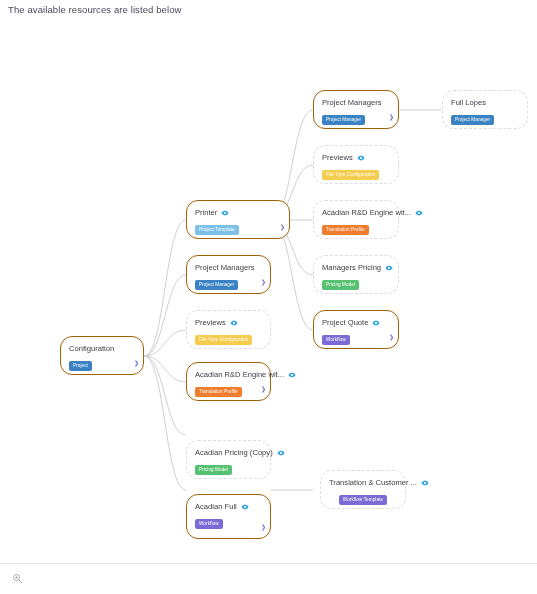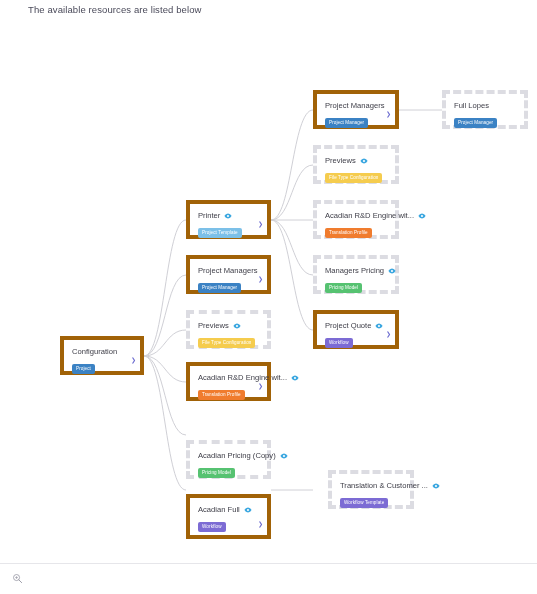--- a/index.html
+++ b/index.html
@@ -8,21 +8,21 @@
     width: 537px; height: 594px;
     background: #ffffff;
     font-family: "Liberation Sans", sans-serif;
     overflow: hidden;
   }
   #app { position: relative; width: 537px; height: 594px; background: #fff; }
 
   
   .page-subtitle {
     position: absolute; left: 8px; top: 4px;
-    font-size: 9.5px; color: #4a4a5a; letter-spacing: .1px; margin-left: 20px;
+    font-size: 9.5px; color: #4a4a5a; letter-spacing: .1px;
   }
   .section-bar {
     position: absolute; left: 0; top: 25px; width: 537px; height: 24px;
     background: #f7f7f8;
     border-top: 1px solid #e6e6ea;
     border-bottom: 1px solid #e6e6ea;
   }
   .section-bar .section-title {
     position: absolute; left: 8px; top: 6px;
     font-size: 9px; color: #55555f;
@@ -33,22 +33,22 @@
     position: absolute; left: 0; top: 49px;
     width: 537px; height: 514px; background: #fff; overflow: hidden;
   }
   #edges { position: absolute; left: 0; top: 0; width: 537px; height: 514px; }
   #edges path { fill: none; stroke: #d0d0d6; stroke-width: 1; }
 
   
   .node {
     position: absolute;
     background: #ffffff;
-    border: 4px solid #a16207;
-    border-radius: 0;
+    border: 1px solid #a16207;
+    border-radius: 12px;
     padding: 7px 8px 6px 8px;
   }
   .node.dashed { border-style: dashed; border-color: #dcdce2; }
   .node .node-title-row {
     display: flex; align-items: center; gap: 4px; white-space: nowrap;
   }
   .node .node-title {
     font-size: 7.6px; color: #3d3d47; line-height: 9px;
   }
   .eye-icon { display: inline-block; width: 8px; height: 8px; flex: 0 0 auto; }
@@ -102,21 +102,21 @@
         <path d="M271,171 L313,171"></path>
         <path d="M271,171 C292,171 292,226 313,226"></path>
         <path d="M271,171 C292,171 292,281 313,281"></path>
         <path d="M399,61 L442,61"></path>
         <path d="M271,441 L313,441"></path>
       </svg>
     <div id="nodes-layer">
         <div class="node" style="left: 60px; top: 287px; width: 84px; height: 39px;"><div class="node-title-row">
             <span class="node-title">Configuration</span>
           </div><span class="badge blue">Project</span><span class="expander">❯</span></div>
-        <div class="node" style="left: 186px; top: 151px; width: 85px; height: 39px;"><div class="node-title-row">
+        <div class="node" style="left: 186px; top: 151px; width: 104px; height: 39px;"><div class="node-title-row">
             <span class="node-title">Printer</span>
             <svg class="eye-icon" viewBox="0 0 20 14">
               <path d="M10 1 C4 1 1.2 7 1.2 7 C1.2 7 4 13 10 13 C16 13 18.8 7 18.8 7 C18.8 7 16 1 10 1 Z" fill="#3ba7e0"></path>
               <circle cx="10" cy="7" r="2.6" fill="#ffffff"></circle>
             </svg>
           </div><span class="badge lblue">Project Template</span><span class="expander">❯</span></div>
         <div class="node" style="left: 186px; top: 206px; width: 85px; height: 39px;"><div class="node-title-row">
             <span class="node-title">Project Managers</span>
           </div><span class="badge blue">Project Manager</span><span class="expander">❯</span></div>
         <div class="node dashed" style="left: 186px; top: 261px; width: 85px; height: 39px;"><div class="node-title-row">
@@ -171,21 +171,21 @@
               <circle cx="10" cy="7" r="2.6" fill="#ffffff"></circle>
             </svg>
           </div><span class="badge green">Pricing Model</span></div>
         <div class="node" style="left: 313px; top: 261px; width: 86px; height: 39px;"><div class="node-title-row">
             <span class="node-title">Project Quote</span>
             <svg class="eye-icon" viewBox="0 0 20 14">
               <path d="M10 1 C4 1 1.2 7 1.2 7 C1.2 7 4 13 10 13 C16 13 18.8 7 18.8 7 C18.8 7 16 1 10 1 Z" fill="#3ba7e0"></path>
               <circle cx="10" cy="7" r="2.6" fill="#ffffff"></circle>
             </svg>
           </div><span class="badge purple">Workflow</span><span class="expander">❯</span></div>
-        <div class="node dashed" style="left: 328px; top: 421px; width: 86px; height: 39px;"><div class="node-title-row">
+        <div class="node dashed" style="left: 320px; top: 421px; width: 86px; height: 39px; text-align: center;"><div class="node-title-row">
             <span class="node-title">Translation &amp; Customer ...</span>
             <svg class="eye-icon" viewBox="0 0 20 14">
               <path d="M10 1 C4 1 1.2 7 1.2 7 C1.2 7 4 13 10 13 C16 13 18.8 7 18.8 7 C18.8 7 16 1 10 1 Z" fill="#3ba7e0"></path>
               <circle cx="10" cy="7" r="2.6" fill="#ffffff"></circle>
             </svg>
           </div><span class="badge purple">Workflow Template</span></div>
         <div class="node dashed" style="left: 442px; top: 41px; width: 86px; height: 39px;"><div class="node-title-row">
             <span class="node-title">Full Lopes</span>
           </div><span class="badge blue">Project Manager</span></div>
       </div>

